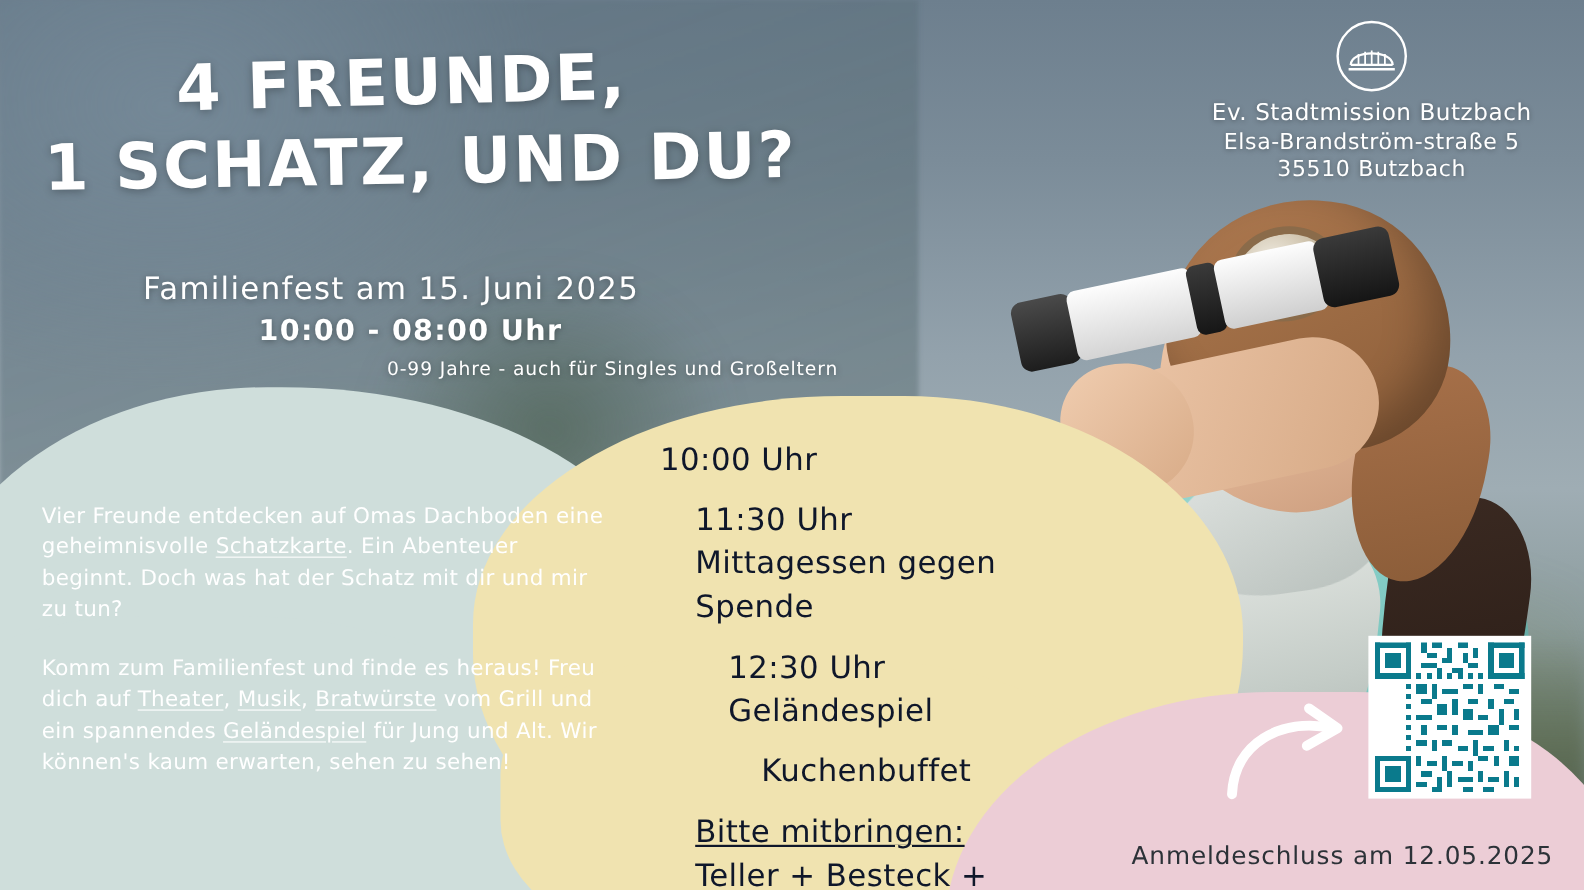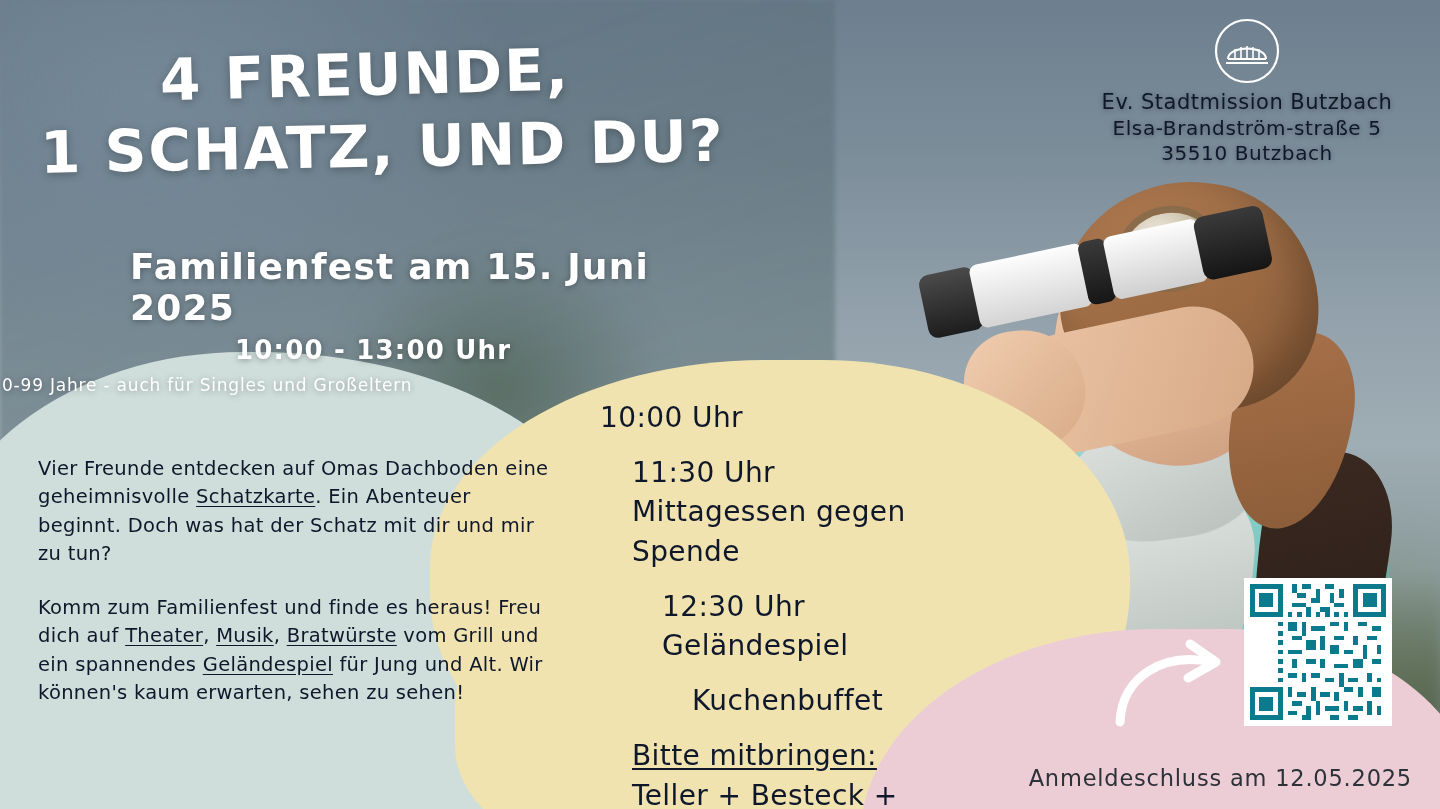--- a/index.html
+++ b/index.html
@@ -230,48 +230,48 @@
 
   .subline {
     position: absolute;
     left: 130px;
     top: 246px;
     width: 620px;
     color: #ffffff;
     text-shadow: 0 1px 6px rgba(0,0,0,0.35);
   }
   .subline .s1 {
-    font-size: 36px;
+    font-size: 28px;
     letter-spacing: 1.2px;
-    font-weight: 700;
+    font-weight: 400;
   }
   .subline .s2 {
     font-size: 26px;
     letter-spacing: 1.2px;
     font-weight: 600;
     margin-top: 7px;
     margin-left: 105px;
   }
   .subline .s3 {
     font-size: 17px;
     letter-spacing: 0.8px;
     margin-top: 10px;
     margin-left: -128px;
-    text-align: left;
+    text-align: right;
     width: 760px;
   }
 
   
   .logo-block {
     position: absolute;
     right: 28px;
     top: 18px;
     width: 330px;
     text-align: center;
-    color: #0f172a;
+    color: #ffffff;
     text-shadow: 0 1px 5px rgba(0,0,0,0.35);
   }
   .logo-mark {
     width: 66px;
     height: 66px;
     margin: 0 auto 6px auto;
   }
   .logo-name {
     font-size: 21px;
     letter-spacing: 0.5px;
@@ -282,21 +282,21 @@
     line-height: 1.25;
     margin-top: 2px;
   }
 
   
   .descr {
     position: absolute;
     left: 38px;
     top: 455px;
     width: 520px;
-    color: #0f172a;
+    color: #ffffff;
     font-size: 19.5px;
     line-height: 1.45;
     letter-spacing: 0.3px;
   }
   .descr p { margin: 0 0 26px 0; }
   .descr u { text-decoration: underline; text-underline-offset: 3px; }
 
   
   .programme {
     position: absolute;
@@ -410,21 +410,21 @@
     </div>
   </div>
 
   <div class="headline">
     <div class="l1">4 FREUNDE,</div>
     <div class="l2">1 SCHATZ, UND DU?</div>
   </div>
 
   <div class="subline">
     <div class="s1">Familienfest am 15. Juni 2025</div>
-    <div class="s2">10:00 - 13:00 Uhr</div>
+    <div class="s2">10:00 - 08:00 Uhr</div>
     <div class="s3">0-99 Jahre - auch für Singles und Großeltern</div>
   </div>
 
   <div class="descr">
     <p>
       <span>Vier Freunde entdecken auf Omas Dachboden eine geheimnisvolle </span><u>Schatzkarte</u><span>. Ein Abenteuer beginnt. Doch was hat der Schatz mit dir und mir zu tun?</span>
     </p>
     <p>
       <span>Komm zum Familienfest und finde es heraus! Freu dich auf </span><u>Theater</u><span>, </span><u>Musik</u><span>, </span><u>Bratwürste</u><span> vom Grill und ein spannendes </span><u>Geländespiel</u><span> für Jung und Alt. Wir können's kaum erwarten, sehen zu sehen!</span>
     </p>

